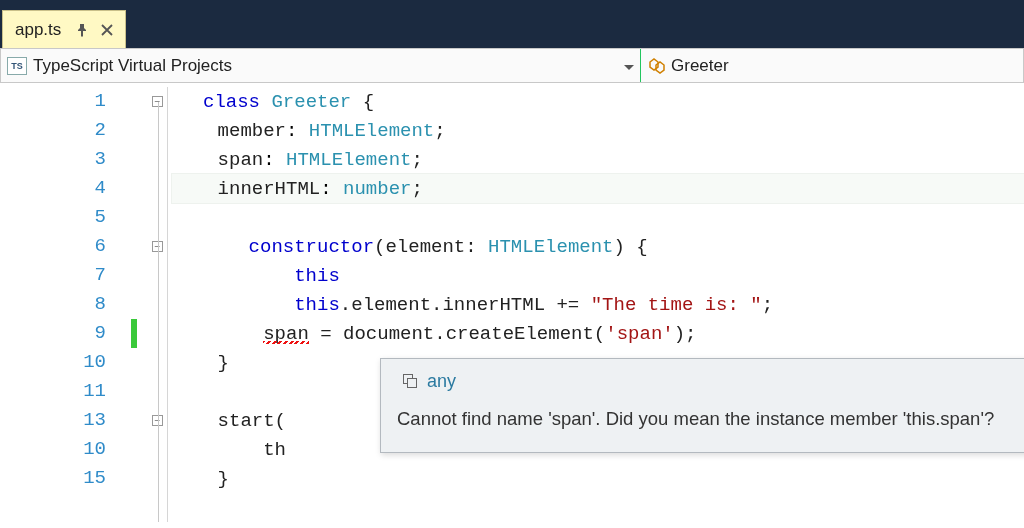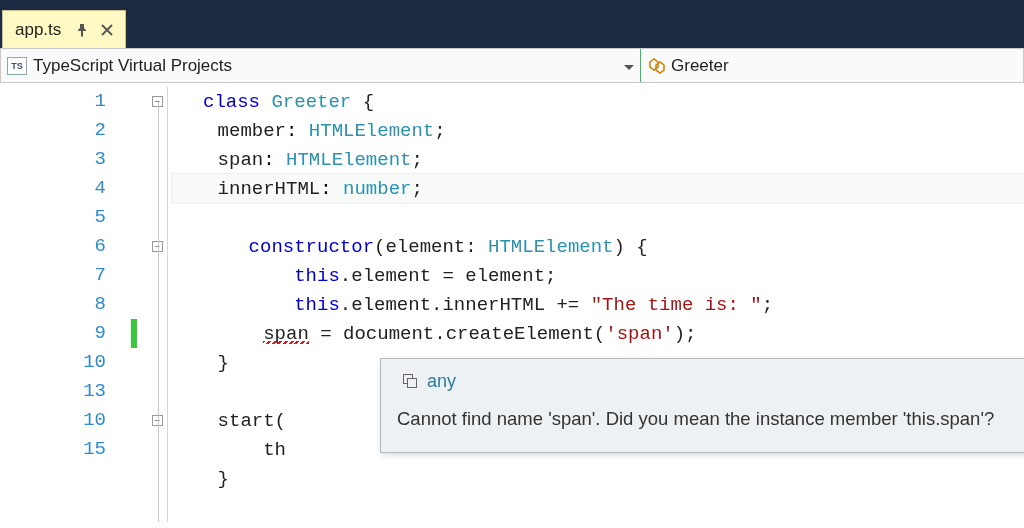--- a/index.html
+++ b/index.html
@@ -92,20 +92,21 @@
     <div>1</div>
       <div>2</div>
       <div>3</div>
     <div>4</div>
       <div>5</div>
       <div>6</div>
     <div>7</div>
       <div>8</div>
       <div>9</div>
     <div>10</div>
+      <div>11</div>
     <div>13</div>
       <div>10</div>
       <div>15</div>
   </div>
   <div class="code-col">
     <div class="mark-col">
       <div></div>
         <div></div>
         <div></div>
         <div></div>
@@ -173,21 +174,21 @@
           <span class="fold-line"></span>
         </div>
     </div>
     <div class="code-lines">
       <div class="line"><span class="kw">class</span><span> </span><span class="type">Greeter</span><span class="pun"> {</span></div>
       <div class="line"><span>    </span><span class="ident">member</span><span>: </span><span class="type">HTMLElement</span><span class="pun">;</span></div>
       <div class="line"><span>    </span><span class="ident">span</span><span>: </span><span class="type">HTMLElement</span><span class="pun">;</span></div>
       <div class="line current-line"><span>    </span><span class="ident">innerHTML</span><span>: </span><span class="type">number</span><span class="pun">;</span></div>
       <div class="line"><span></span></div>
       <div class="line"><span>    </span><span class="kw">constructor</span><span class="ident">(element: </span><span class="type">HTMLElement</span><span class="ident">) {</span></div>
-      <div class="line"><span>        </span><span class="kw">this</span><span class="ident">.element = element;</span></div>
+      <div class="line"><span>        </span><span class="kw">this</span></div>
       <div class="line"><span>        </span><span class="kw">this</span><span class="ident">.element.innerHTML += </span><span class="str">"The time is: "</span><span class="pun">;</span></div>
       <div class="line"><span>        </span><span class="ident err">span</span><span class="ident"> = document.createElement(</span><span class="str">'span'</span><span class="pun">);</span></div>
       <div class="line"><span>    </span><span class="pun">}</span></div>
       <div class="line"><span></span></div>
       <div class="line"><span>    </span><span class="ident">start(</span></div>
       <div class="line"><span>        </span><span class="ident">th</span></div>
       <div class="line"><span>    </span><span class="pun">}</span></div>
       <div class="line"><span></span></div>
     </div>
 

